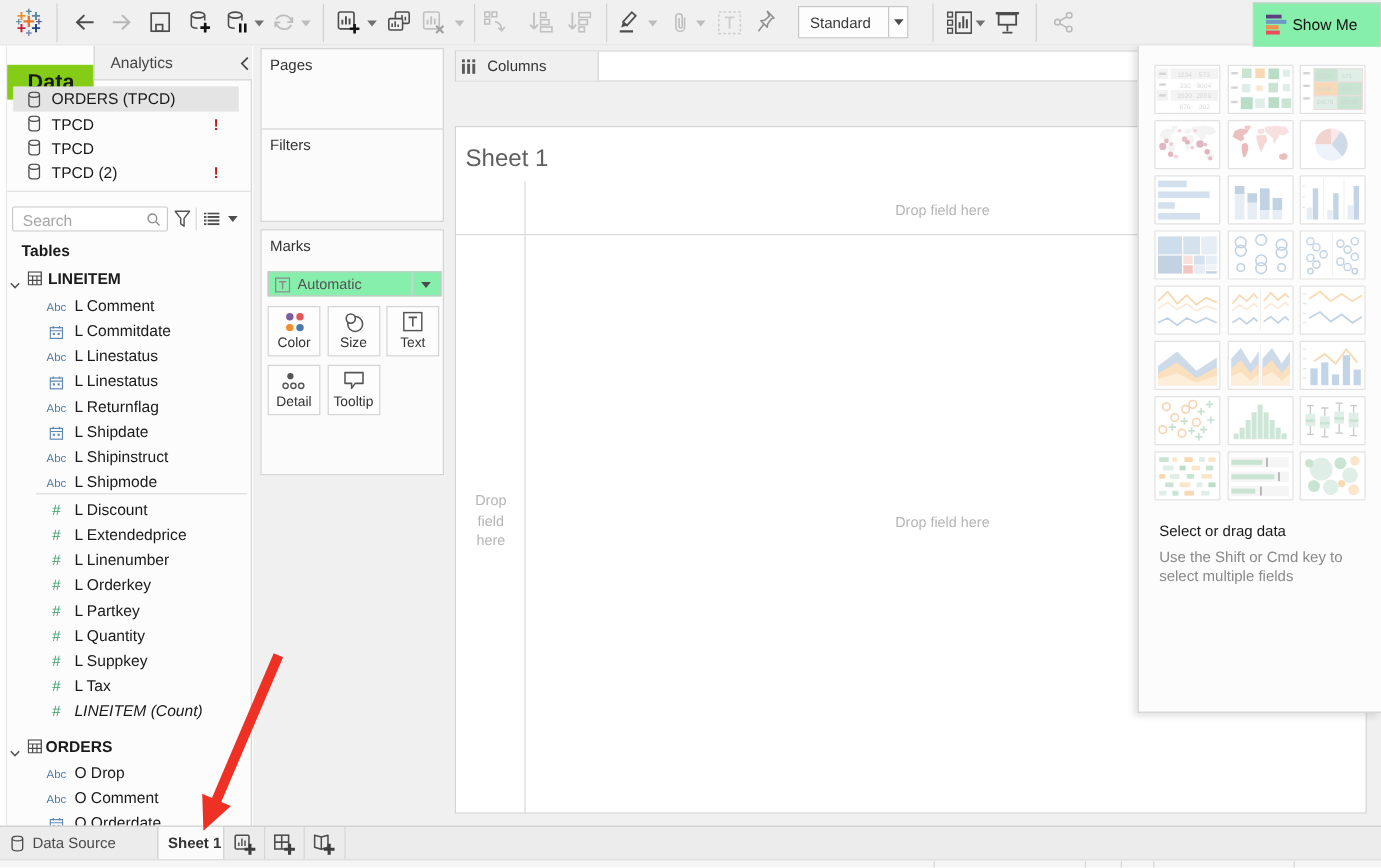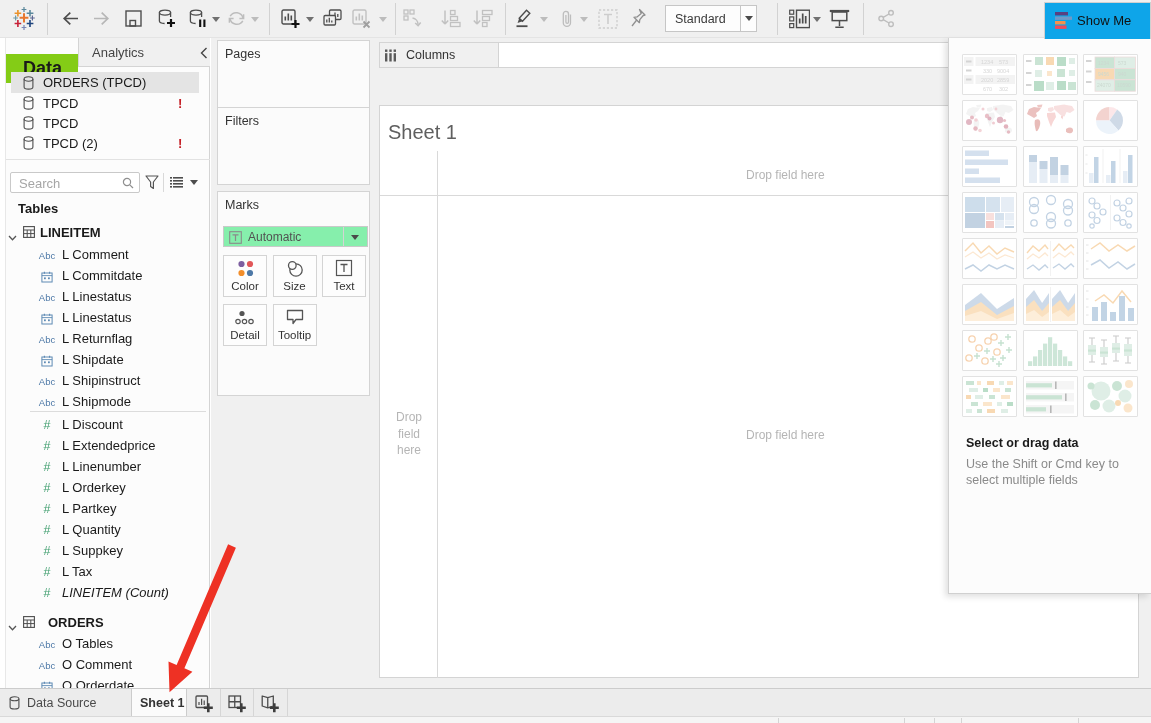--- a/index.html
+++ b/index.html
@@ -34,21 +34,21 @@
 .card { position:absolute; left:6px; width:153px; background:#fbfbfb; border:1px solid #d4d4d4; font-size:12.5px; color:#333; }
 
 
 #canvasbg { left:375px; top:38px; width:776px; height:650px; background:#f0f0f0; }
 .shelf { position:absolute; left:4px; width:761px; height:26px; background:#fff; border:1px solid #d4d4d4; }
 .shelflabel { position:absolute; left:0; top:0; width:119px; height:24px; background:#f0f0f0; border-right:1px solid #d4d4d4; display:flex; align-items:center; font-size:12.5px; color:#333; }
 #sheetcard { position:absolute; left:4px; top:67px; width:760px; height:573px; background:#fff; border:1px solid #d4d4d4; }
 .droptxt { position:absolute; color:#b5b5b5; font-size:12px; }
 
 
-#showmebtn { left:1044px; top:2px; width:107px; height:37px; background:#0ea5e9; border:1px solid #d0d0d0; border-bottom:none; }
+#showmebtn { left:1044px; top:2px; width:107px; height:37px; background:#86efac; border:1px solid #d0d0d0; border-bottom:none; }
 #showme { left:948px; top:38px; width:203px; height:556px; background:#fcfcfc; border-left:1px solid #d0d0d0; border-bottom:1px solid #d0d0d0; box-shadow:-3px 3px 6px rgba(0,0,0,0.12); }
 .thumb { position:absolute; width:55px; height:41px; background:#fff; border:1px solid #e2e2e2; border-radius:1px; }
 .thumb svg { opacity:0.7; }
 
 
 
 #tabbar { left:0; top:688px; width:1151px; height:28px; background:#ececec; border-top:1px solid #cccccc; }
 #statusbar { left:0; top:716px; width:1151px; height:7px; background:#f5f5f5; border-top:1px solid #d9d9d9; }
 .sdiv { position:absolute; top:1px; width:1px; height:6px; background:#d4d4d4; }
 </style>
@@ -354,25 +354,25 @@
         <span style="margin-left:56px;font-style:italic;">LINEITEM (Count)</span>
       </div>
   <div class="frow" style="top:574px;">
         <span class="abs" style="left:2px;top:7px;"><svg width="9" height="6" viewBox="0 0 9 6">
             <path d="M1 1 L4.5 4.7 L8 1" fill="none" stroke="#555" stroke-width="1.3"></path>
           </svg></span>
         <span class="abs" style="left:17px;top:4px;"><svg width="12" height="12" viewBox="0 0 12 12">
             <rect x="0.6" y="0.6" width="10.8" height="10.8" fill="none" stroke="#4d4d4d" stroke-width="1.1"></rect>
             <path d="M0.6 4 h10.8 M0.6 7.6 h10.8 M4.2 4 V11.4 M7.8 4 V11.4" stroke="#4d4d4d" stroke-width="1"></path>
           </svg></span>
-        <span style="margin-left:42px;font-weight:bold;">ORDERS</span>
+        <span style="margin-left:32px;font-weight:bold;">ORDERS</span>
       </div>
   <div class="frow" style="top:595px;">
         <span class="fiw"><span class="fiabc">Abc</span></span>
-        <span style="margin-left:56px;">O Tables</span>
+        <span style="margin-left:56px;">O Drop</span>
       </div>
   <div class="frow" style="top:616px;">
         <span class="fiw"><span class="fiabc">Abc</span></span>
         <span style="margin-left:56px;">O Comment</span>
       </div>
   <div class="frow" style="top:637px;">
         <span class="fiw"><svg class="fic" width="12" height="12" viewBox="0 0 12 12">
             <rect x="0.9" y="2" width="10.2" height="9" fill="none" stroke="#5e8ab4" stroke-width="1"></rect>
             <path d="M0.9 4.6 h10.2" stroke="#5e8ab4" stroke-width="0.9"></path>
             <path d="M3.4 0.7 v2 M8.6 0.7 v2" stroke="#5e8ab4" stroke-width="1.1"></path>
@@ -751,21 +751,21 @@
         <circle cx="17" cy="14" r="9.5" fill="#d2e8dc"></circle>
         <circle cx="33" cy="9" r="5" fill="#b5d9c3"></circle>
         <circle cx="41" cy="19" r="6.5" fill="#d2e8dc"></circle>
         <circle cx="11" cy="28" r="5" fill="#b5d9c3"></circle>
         <circle cx="25" cy="29" r="6.5" fill="#d2e8dc"></circle>
         <circle cx="44" cy="31" r="4.5" fill="#fadcb7"></circle>
         <circle cx="45" cy="7" r="4" fill="#fadcb7"></circle>
         <circle cx="34" cy="26" r="3" fill="#f6ca94"></circle>
         <circle cx="7" cy="9" r="3.5" fill="#b5d9c3"></circle>
       </svg></div>
-  <div class="abs" style="left:17px;top:398px;font-size:12.5px;font-weight:bold;color:#1a1a1a;">Select or drag data</div>
+  <div class="abs" style="left:17px;top:398px;font-size:12.5px;font-weight:normal;color:#1a1a1a;">Select or drag data</div>
   <div class="abs" style="left:17px;top:418px;font-size:12.5px;color:#8a8a8a;line-height:16px;">Use the Shift or Cmd key to<br>select multiple fields</div>
 </div>
 <div class="abs" id="showmebtn">
   <svg class="abs" style="left:10px;top:9px;" width="19" height="17" viewBox="0 0 19 17">
     <rect x="0" y="0" width="13" height="3.4" fill="#5a4080"></rect>
     <rect x="0" y="4.5" width="17" height="3.4" fill="#7099c7"></rect>
     <rect x="0" y="9" width="10.5" height="3.4" fill="#f4914e"></rect>
     <rect x="0" y="13.5" width="11.5" height="3.4" fill="#f04b5a"></rect>
   </svg>
   <span class="abs" style="left:32px;top:10px;font-size:13px;color:#111;">Show Me</span>

